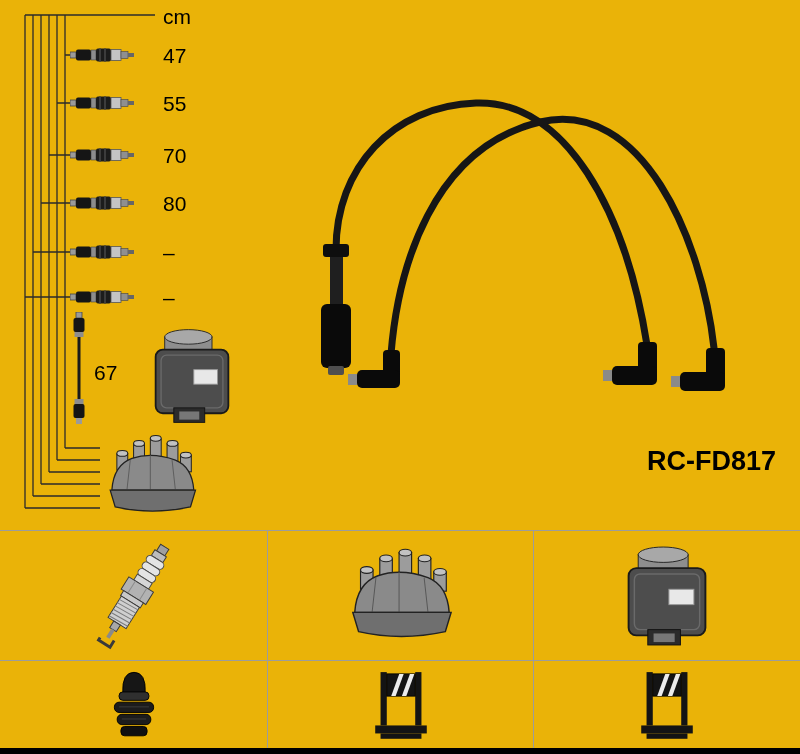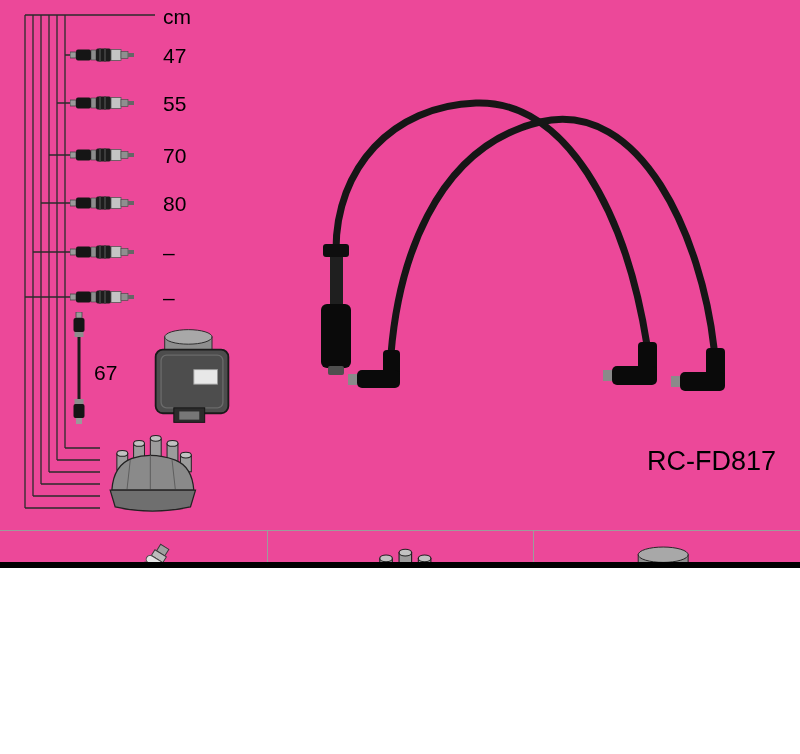--- a/index.html
+++ b/index.html
@@ -1,24 +1,24 @@
 <!DOCTYPE html>
 <html><head>
 <meta charset="utf-8">
 <style>
   html,body{margin:0;padding:0;background:#fff;}
-  .page{position:relative;width:800px;height:568px;background:#ec4899;overflow:hidden;
+  .page{position:relative;width:800px;height:754px;background:#eab308;overflow:hidden;
         font-family:"Liberation Sans",sans-serif;color:#000;}
   .defs{position:absolute;width:0;height:0;overflow:hidden;}
   .length-diagram{position:absolute;left:0;top:0;}
   .cables-art{position:absolute;left:0;top:0;}
   .wire{fill:none;stroke:#161616;stroke-width:7;stroke-linecap:round;}
   .hdr{font-size:21px;font-weight:500;fill:#000;}
   .len{font-size:21px;font-weight:500;fill:#000;}
-  .pn{position:absolute;right:24px;top:446px;font-size:27px;font-weight:400;text-align:right;}
+  .pn{position:absolute;right:24px;top:446px;font-size:27px;font-weight:700;text-align:right;}
   .stock{position:absolute;right:24px;top:491px;font-size:21px;font-weight:700;text-align:right;}
   .grid{position:absolute;left:0;top:530px;width:800px;height:218px;display:grid;
         grid-template-columns:267px 266px 267px;grid-template-rows:130px 88px;}
   .cell{border-top:1px solid #9c9c9c;display:flex;align-items:center;justify-content:center;overflow:hidden;}
   .cell.c2,.cell.c3{border-left:1px solid #9c9c9c;}
   .plug-rot{transform:rotate(32deg);}
   .bottom-bar{position:absolute;left:0;bottom:0;width:800px;height:6px;background:#000;}
 </style>
 </head>
 <body>

